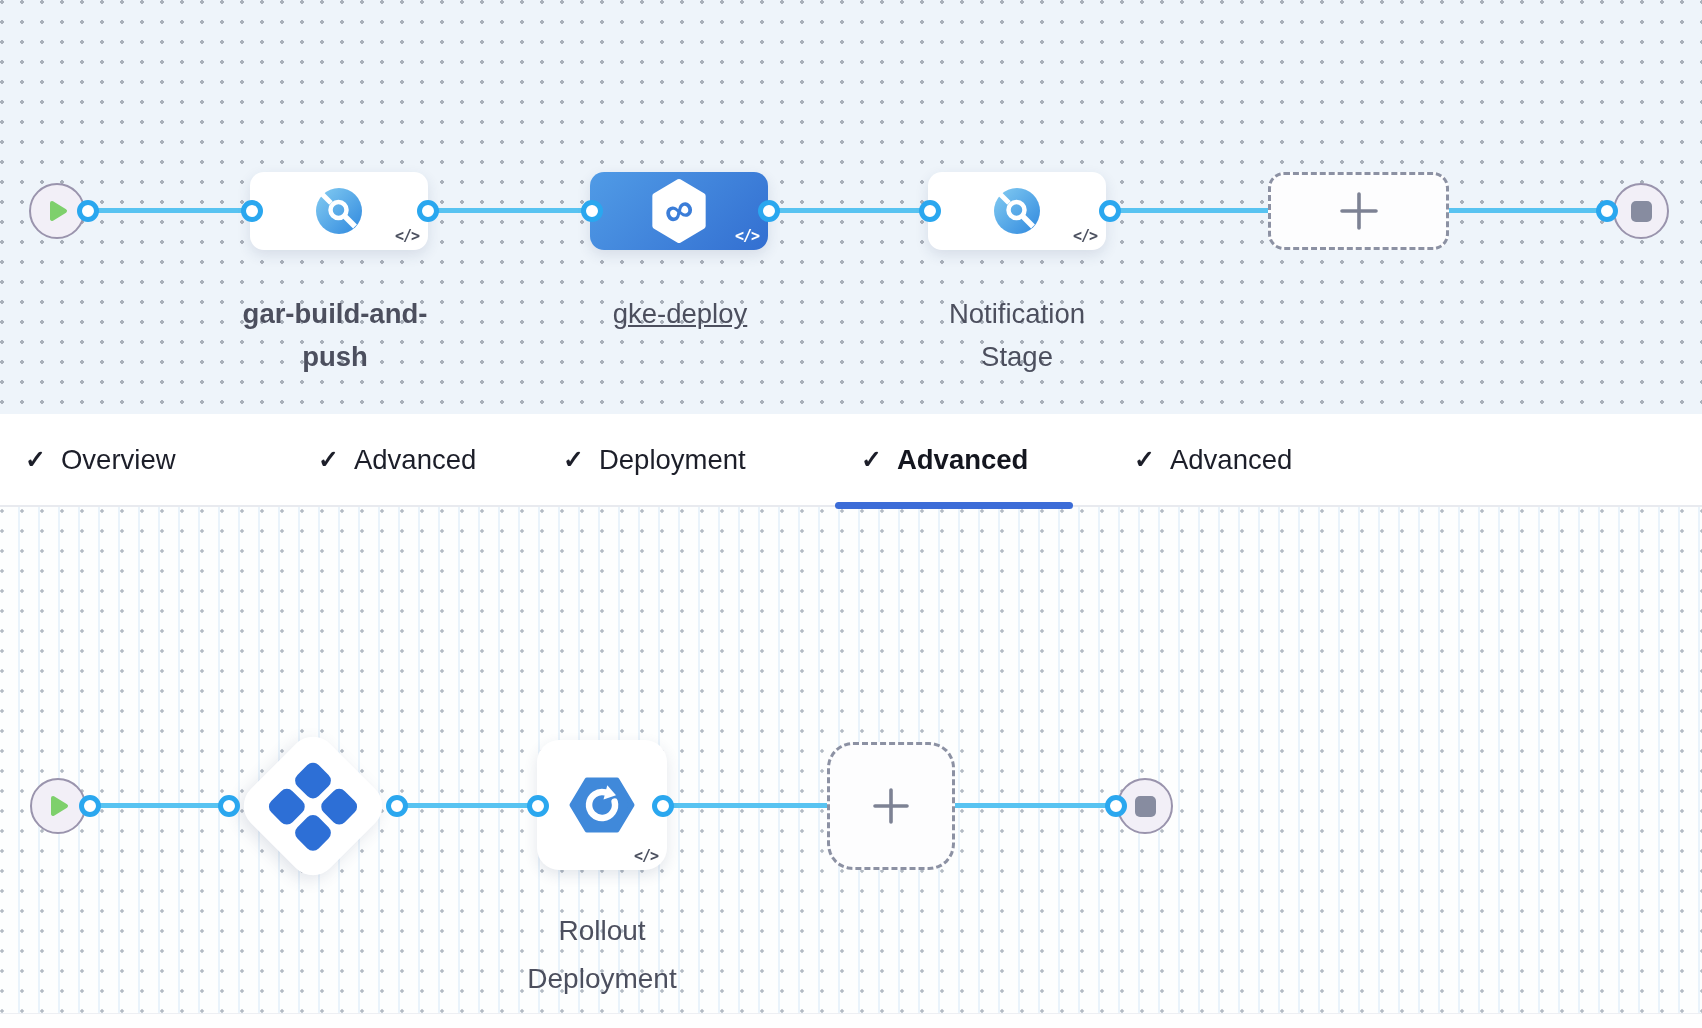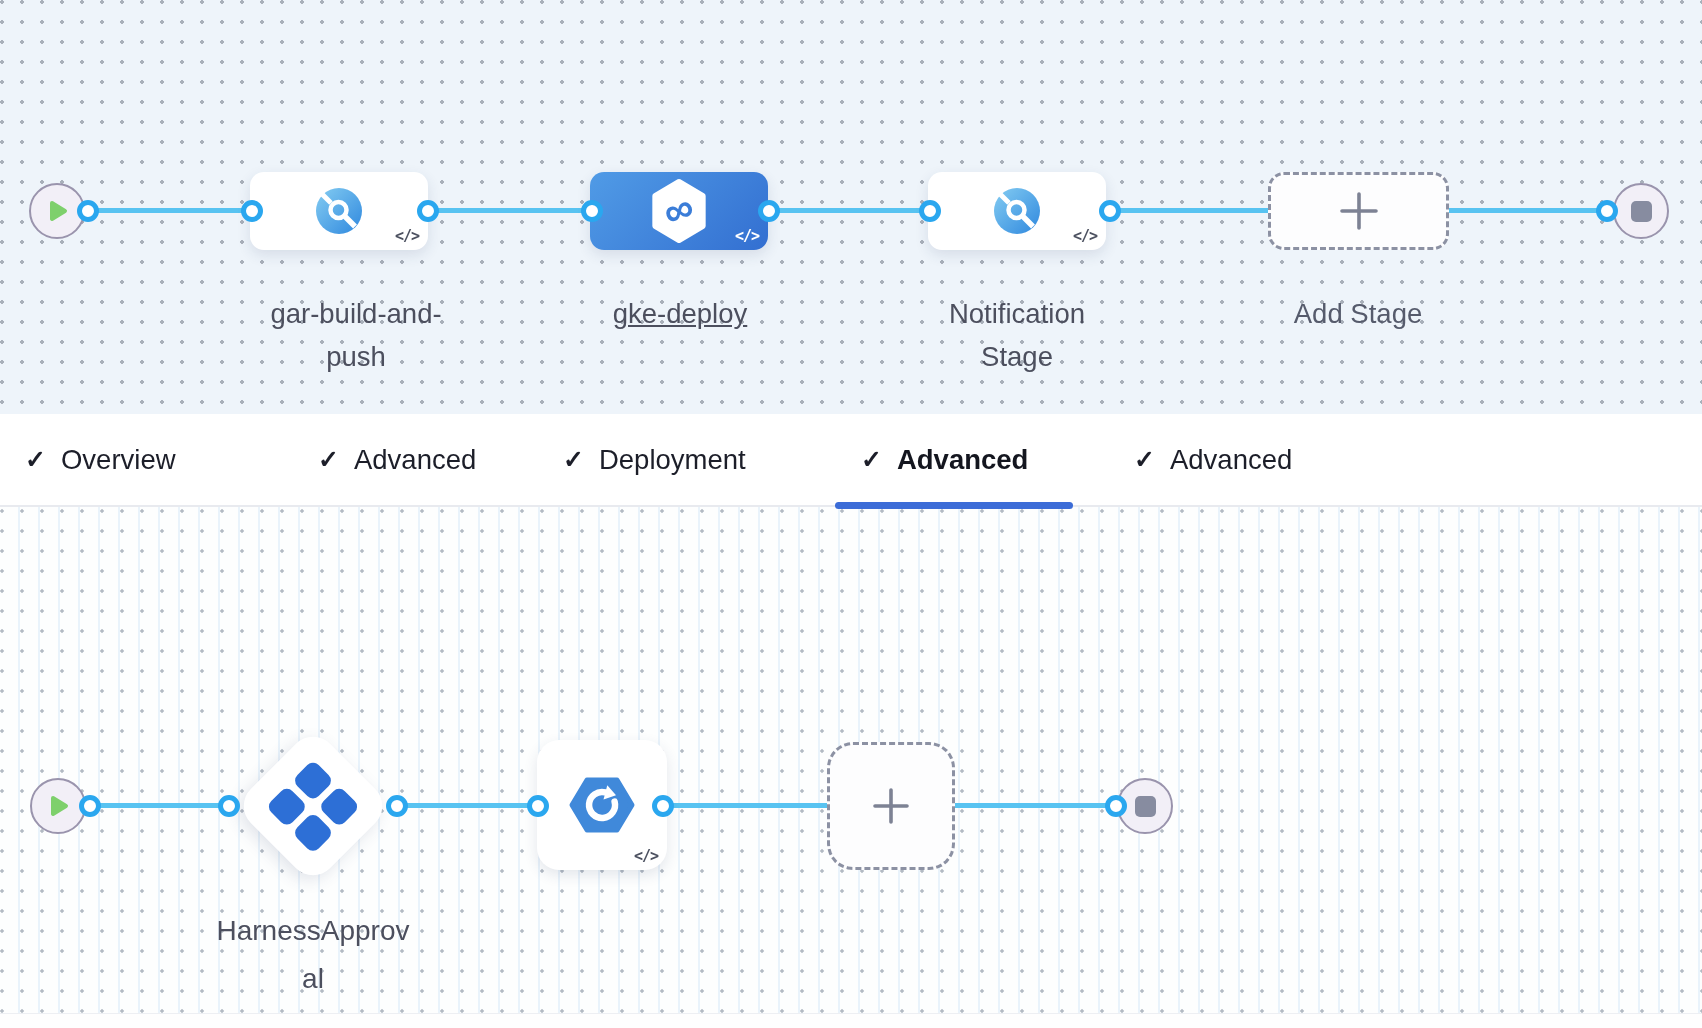--- a/index.html
+++ b/index.html
@@ -146,24 +146,23 @@
 
     <div class="ring" style="left:77px;top:200px;"></div>
     <div class="ring" style="left:241px;top:200px;"></div>
     <div class="ring" style="left:417px;top:200px;"></div>
     <div class="ring" style="left:581px;top:200px;"></div>
     <div class="ring" style="left:758px;top:200px;"></div>
     <div class="ring" style="left:919px;top:200px;"></div>
     <div class="ring" style="left:1099px;top:200px;"></div>
     <div class="ring" style="left:1596px;top:200px;"></div>
 
-    <div class="flow-label" style="left:356px;top:292px;width:230px;">gar-build-and-push</div>
+    <div class="flow-label" style="left:335px;top:292px;width:230px;font-weight:bold;">gar-build-and-push</div>
     <div class="flow-label" style="left:680px;top:292px;width:240px;text-decoration:underline;">gke-deploy</div>
     <div class="flow-label" style="left:1017px;top:292px;width:200px;">Notification Stage</div>
-    <div class="flow-label add-label" style="left:1358px;top:292px;width:240px;">Add Stage</div>
   </div>
 
   <div class="tab-bar">
     <div class="tab" style="left:25px;">
       <span class="check">✓</span>
       <span class="tab-label">Overview</span>
     </div>
     <div class="tab" style="left:318px;">
       <span class="check">✓</span>
       <span class="tab-label">Advanced</span>
@@ -225,18 +224,18 @@
       <div class="stop-square"></div>
     </div>
 
     <div class="ring" style="left:79px;top:288px;"></div>
     <div class="ring" style="left:218px;top:288px;"></div>
     <div class="ring" style="left:386px;top:288px;"></div>
     <div class="ring" style="left:527px;top:288px;"></div>
     <div class="ring" style="left:652px;top:288px;"></div>
     <div class="ring" style="left:1105px;top:288px;"></div>
 
-    <div class="flow-label step-label" style="left:313px;top:400px;width:200px;">HarnessApproval</div>
+    <div class="flow-label step-label" style="left:602px;top:400px;width:190px;">Rollout Deployment</div>
 
     <div class="bottom-strip"></div>
   </div>
 
 </div>
 
 </body></html>

